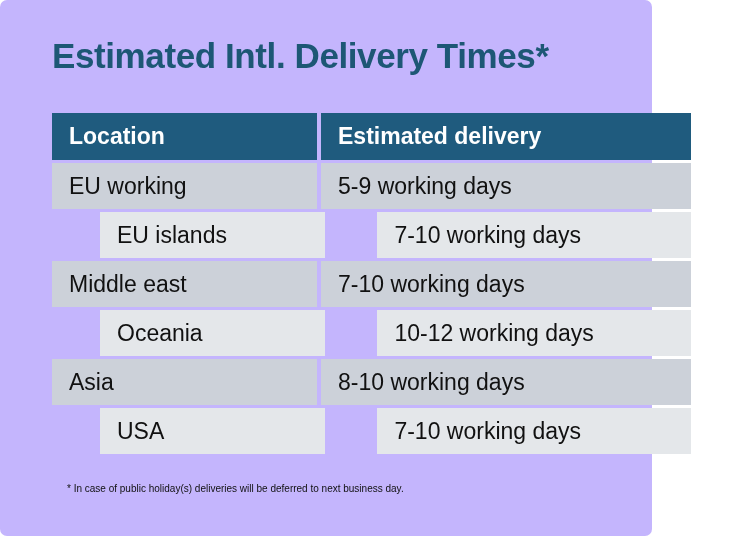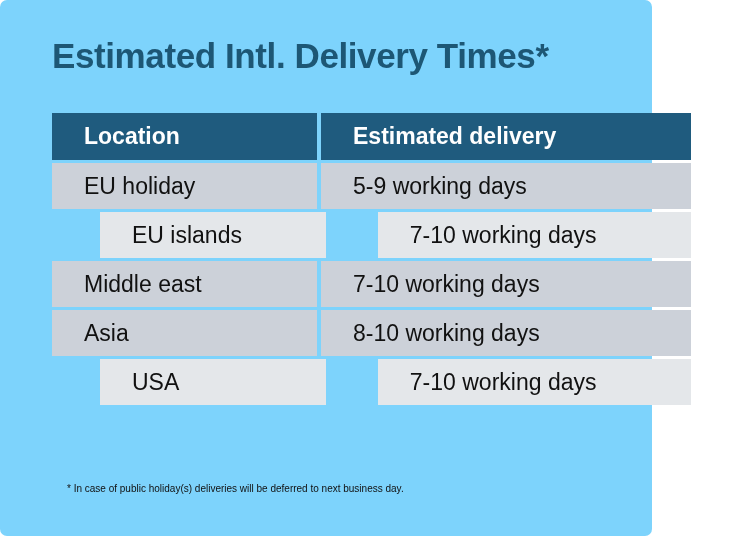--- a/index.html
+++ b/index.html
@@ -10,21 +10,21 @@
     width: 745px;
     height: 536px;
     background: #ffffff;
     font-family: "Liberation Sans", sans-serif;
     overflow: hidden;
   }
   .page {
     position: relative;
     width: 652px;
     height: 536px;
-    background: #7dd3fc;
+    background: #c4b5fd;
     box-sizing: border-box;
     border-radius: 7px;
   }
   .title {
     position: absolute;
     left: 52px;
     top: 36px;
     font-size: 35px;
     font-weight: 700;
     letter-spacing: -0.4px;
@@ -40,21 +40,21 @@
   .row {
     display: flex;
     width: 100%;
     margin-bottom: 3px;
   }
   .cell {
     box-sizing: border-box;
     display: flex;
     align-items: center;
     height: 46px;
-    padding-left: 32px;
+    padding-left: 17px;
     font-size: 23px;
     color: #111111;
     white-space: nowrap;
     overflow: hidden;
   }
   .cell.c1 {
     width: 265px;
     margin-right: 4px;
   }
   .cell.c2 {
@@ -90,34 +90,38 @@
   <div class="title">Estimated Intl. Delivery Times*</div>
 
   <div class="table">
 
     <div class="row header">
       <div class="cell c1">Location</div>
       <div class="cell c2">Estimated delivery</div>
     </div>
 
     <div class="row odd">
-      <div class="cell c1">EU holiday</div>
+      <div class="cell c1">EU working</div>
       <div class="cell c2">5-9 working days</div>
     </div>
 
     <div class="row even">
       <div class="cell c1">EU islands</div>
       <div class="cell c2">7-10 working days</div>
     </div>
 
     <div class="row odd">
       <div class="cell c1">Middle east</div>
       <div class="cell c2">7-10 working days</div>
     </div>
 
+    <div class="row even">
+      <div class="cell c1">Oceania</div>
+      <div class="cell c2">10-12 working days</div>
+    </div>
 
     <div class="row odd">
       <div class="cell c1">Asia</div>
       <div class="cell c2">8-10 working days</div>
     </div>
 
     <div class="row even">
       <div class="cell c1">USA</div>
       <div class="cell c2">7-10 working days</div>
     </div>

